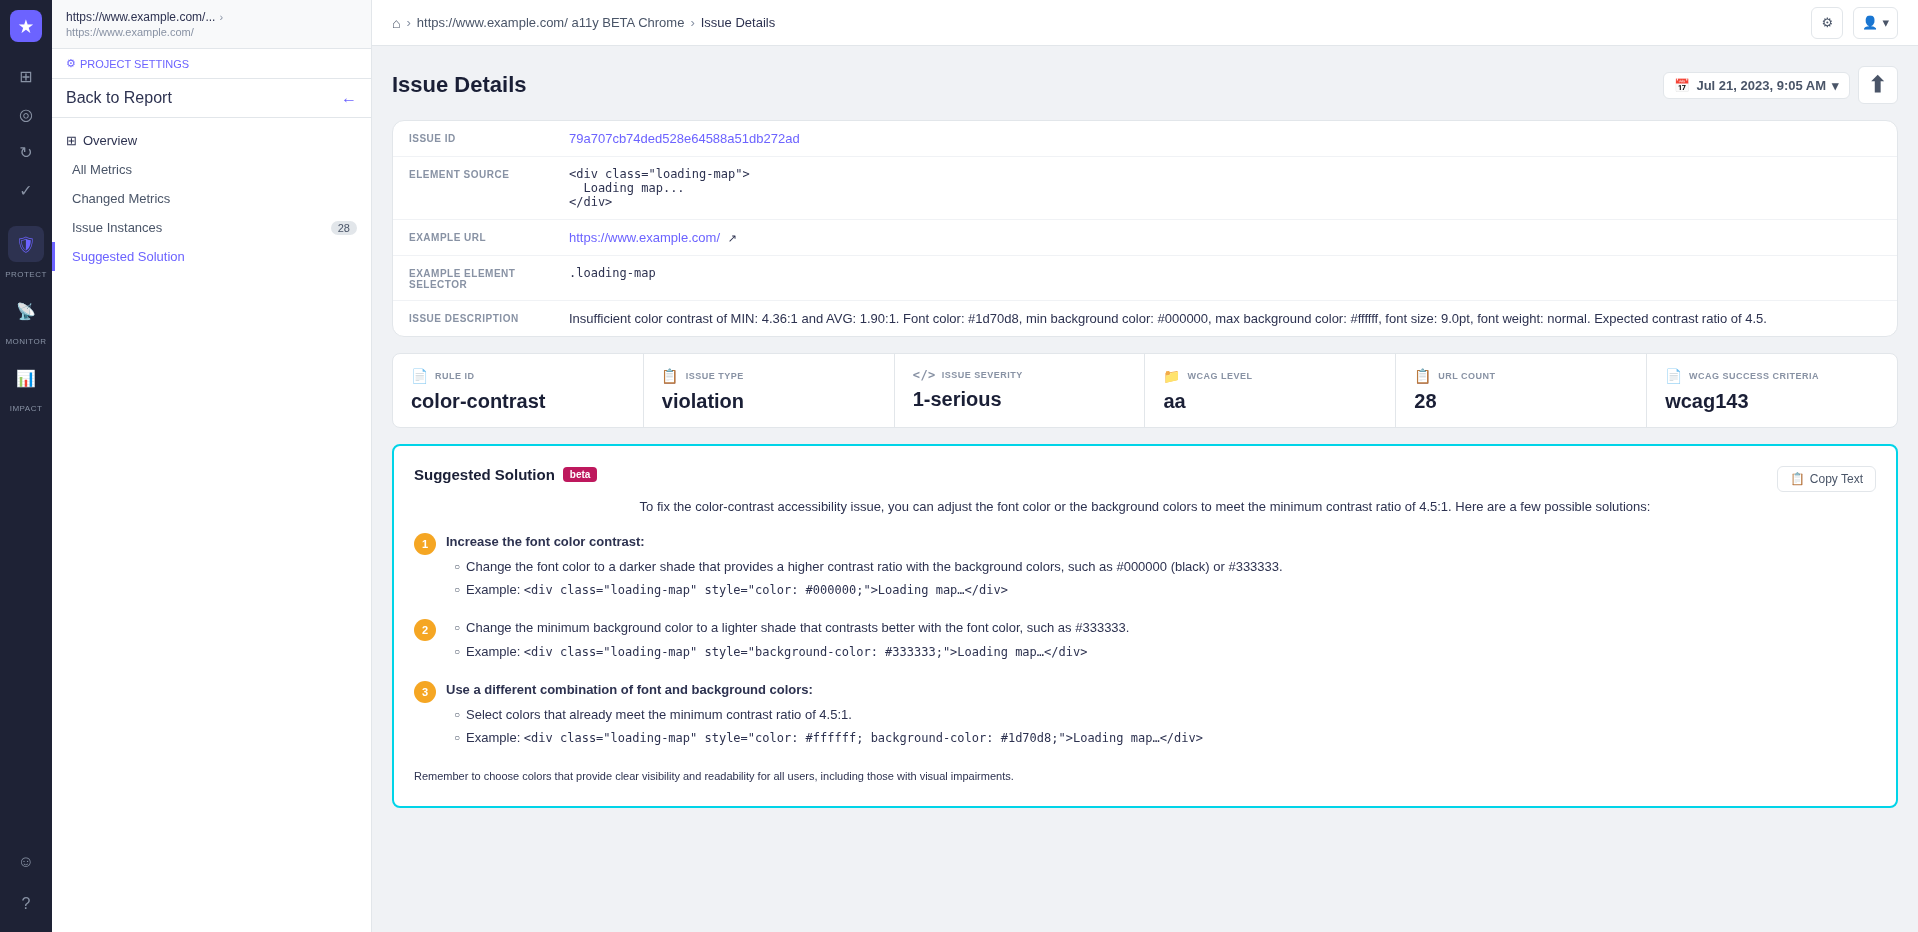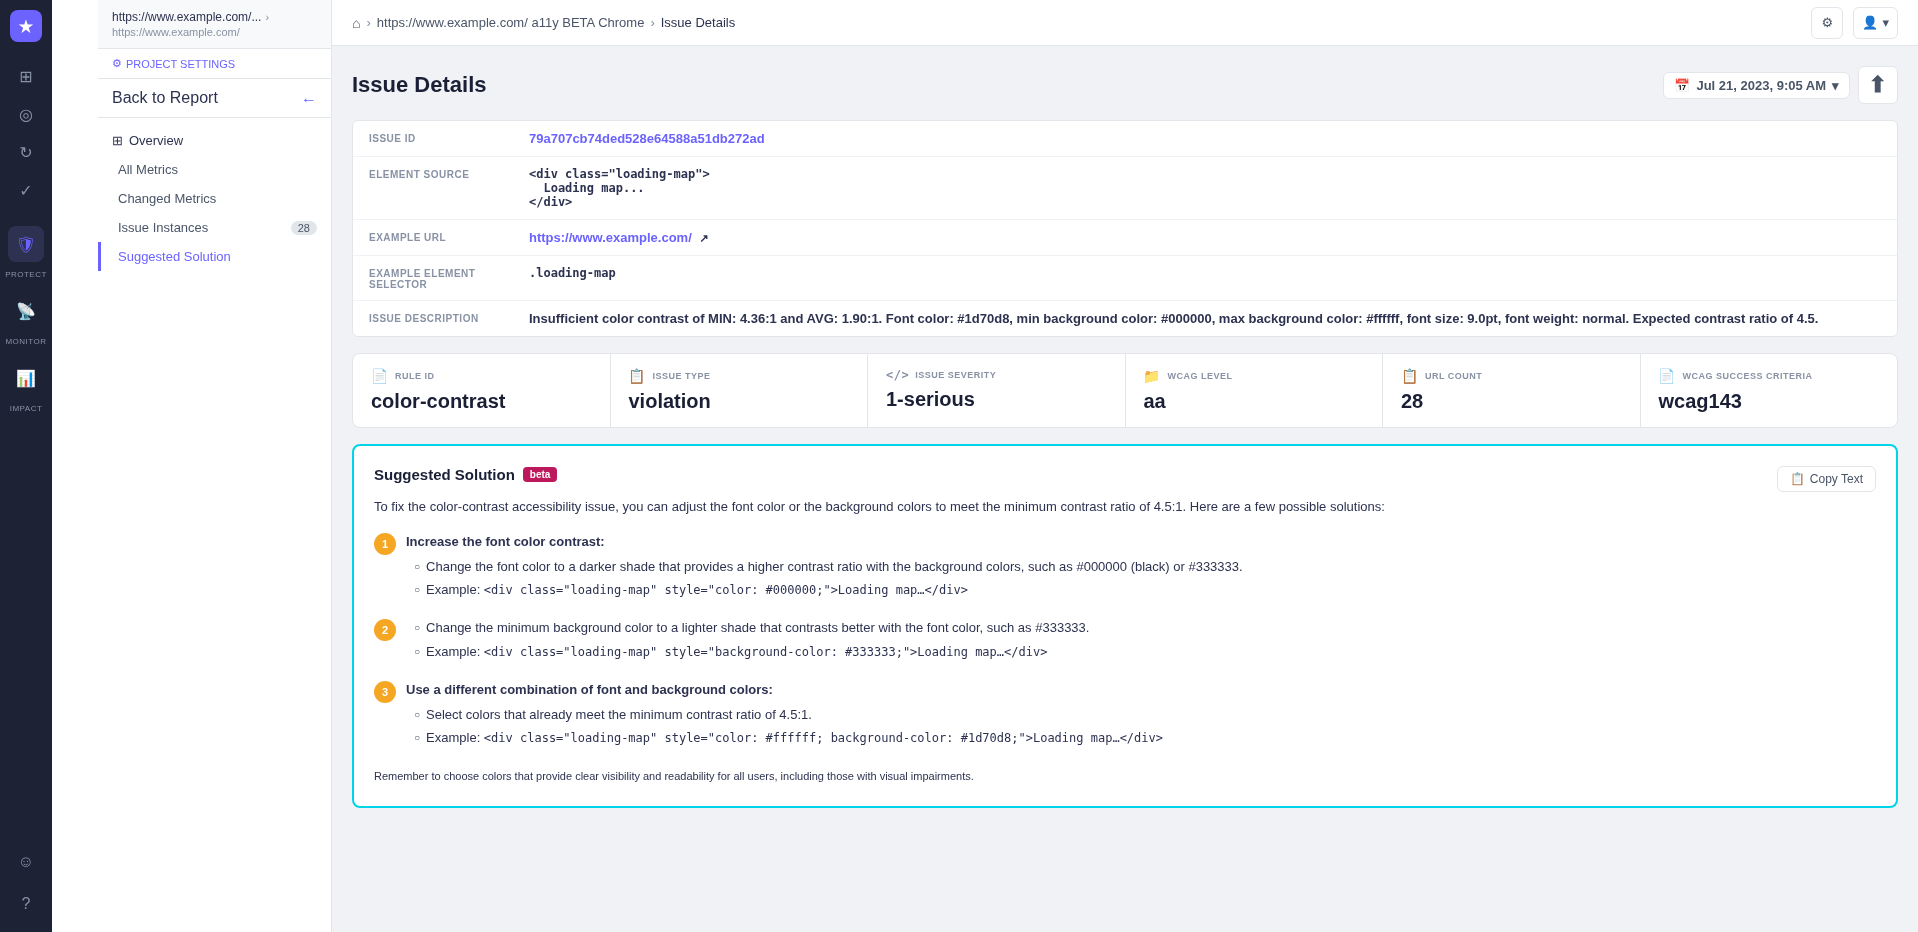--- a/index.html
+++ b/index.html
@@ -48,27 +48,26 @@
       width: 100%;
       padding: 0 8px;
     }
     .icon-bar .bottom-icons {
       margin-top: auto;
       display: flex; flex-direction: column; align-items: center; gap: 6px;
     }
 
     
     .sidebar {
-      width: 280px;
+      width: 320px;
       background: #ffffff;
       border-right: 1px solid #e2e6ea;
       display: flex;
       flex-direction: column;
       flex-shrink: 0;
-      padding-left: 46px;
     }
     .sidebar-header {
       padding: 10px 14px;
       border-bottom: 1px solid #e2e6ea;
       background: #f8f9fa;
     }
     .sidebar-header .url-primary {
       font-size: 12px;
       color: #2d3250;
       font-weight: 500;
@@ -164,38 +163,38 @@
       cursor: pointer;
       background: white;
       color: #4a5568;
     }
     .page-title-right { display: flex; align-items: center; gap: 8px; }
 
     
     .details-card {
       background: white;
       border: 1px solid #e2e6ea;
-      border-radius: 6px;
+      border-radius: 12px;
       margin-bottom: 16px;
       overflow: hidden;
     }
     .details-table { width: 100%; border-collapse: collapse; }
     .details-table tr { border-bottom: 1px solid #f0f2f5; }
     .details-table tr:last-child { border-bottom: none; }
     .details-table td { padding: 10px 16px; vertical-align: top; }
     .details-table .label {
       font-size: 10px;
       font-weight: 600;
       text-transform: uppercase;
       color: #8892a4;
       letter-spacing: 0.5px;
       width: 160px;
       padding-top: 12px;
     }
-    .details-table .value { font-size: 13px; color: #2d3250; font-weight: bold; }
+    .details-table .value { font-size: 13px; color: #2d3250; }
     .details-table .link { color: #6c63ff; text-decoration: none; font-size: 13px; }
     .details-table .code { font-family: monospace; font-size: 12px; color: #2d3250; }
 
     
     .metric-cards {
       display: flex;
       gap: 0;
       margin-bottom: 16px;
       background: white;
       border: 1px solid #e2e6ea;
@@ -251,21 +250,21 @@
       top: 20px;
       display: flex; align-items: center; gap: 5px;
       border: 1px solid #e2e6ea;
       border-radius: 6px;
       padding: 5px 12px;
       font-size: 12px;
       color: #4a5568;
       cursor: pointer;
       background: white;
     }
-    .solution-intro { font-size: 13px; color: #2d3250; margin-bottom: 14px; line-height: 1.6; }
+    .solution-intro { font-size: 13px; color: #2d3250; margin-bottom: 14px; line-height: 1.6; text-align: center; }
     .solution-list { list-style: none; display: flex; flex-direction: column; gap: 14px; }
     .solution-item { display: flex; align-items: flex-start; gap: 10px; }
     .step-num {
       width: 22px; height: 22px;
       background: #f5a623;
       border-radius: 50%;
       display: flex; align-items: center; justify-content: center;
       font-size: 11px; font-weight: 700; color: white;
       flex-shrink: 0;
       margin-top: 1px;

